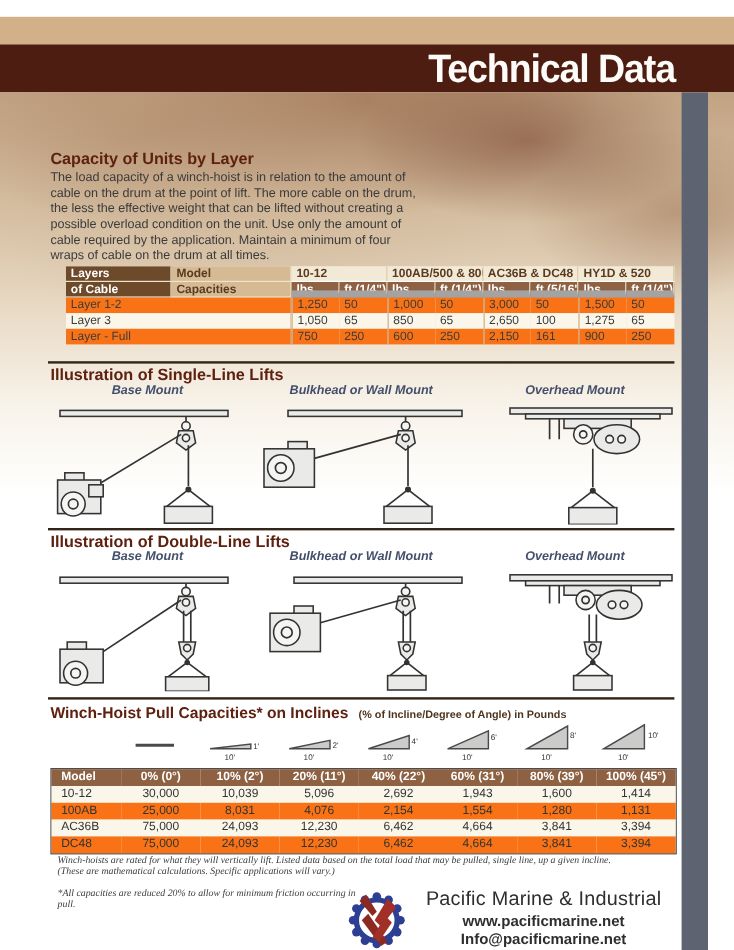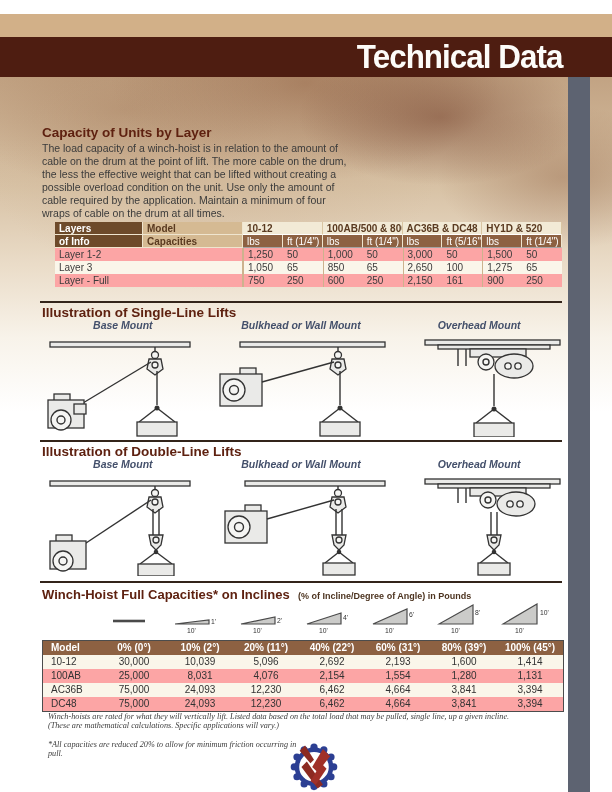--- a/index.html
+++ b/index.html
@@ -30,24 +30,24 @@
   .sec-head{position:absolute;left:42px;font-size:13.5px;font-weight:bold;color:#5e2110;}
   .cap-head{top:125px;}
   .cap-body{position:absolute;top:142px;left:42px;width:312px;font-size:10.5px;line-height:12.9px;color:#3b3b3b;}
 
   .cap-table{position:absolute;top:222px;left:55px;width:507px;display:grid;
              grid-template-columns:88px 100px repeat(8,1fr);font-size:10px;background:#efe5cf;}
   .cap-table>div{height:13px;line-height:13px;padding:0 4px;box-sizing:border-box;white-space:nowrap;overflow:hidden;}
   .c-dark{background:#6d4a2a;color:#fff;font-weight:bold;border-right:1px solid #efe5cf;border-bottom:1px solid #efe5cf;}
   .c-tan{background:#d5ba93;color:#5a3a20;font-weight:bold;border-right:1px solid #efe5cf;border-bottom:1px solid #efe5cf;}
   .c-modelname{grid-column:span 2;background:#f2ead6;color:#5a3a20;font-weight:bold;border-right:1px solid #d9c5a2;border-bottom:1px solid #fff;}
-  .c-sub{background:#8d6142;color:#fff;font-weight:normal;border-right:1px solid #efe5cf;border-bottom:1px solid #a3a3a3;}
+  .c-sub{background:#8d6142;color:#fff;font-weight:bold;border-right:1px solid #efe5cf;border-bottom:6px solid #a3a3a3;}
   .c-label{grid-column:span 2;color:#3b3b3b;border-right:1px solid #cdb28e;}
   .c-val{color:#3b3b3b;text-align:left;padding-right:10px;}
-  .row-tan{background:#fca5a5;}
+  .row-tan{background:#f97316;}
   .row-cream{background:#faf6ea;}
   .grp-start{border-left:1px solid #cdb28e;}
 
   
   .rule{position:absolute;left:40px;width:522px;height:2px;background:#33241a;}
   .mount-labels{position:absolute;left:40px;width:522px;display:grid;grid-template-columns:1fr 1.15fr 1fr;}
   .mount-labels div{text-align:center;font-size:10.5px;font-weight:bold;font-style:italic;color:#44506b;}
   .diagram-row{position:absolute;left:40px;width:522px;display:grid;grid-template-columns:1fr 1.15fr 1fr;}
   .diagram-row svg{display:block;margin:0 auto;}
   .dg{stroke:#333;fill:none;stroke-width:1.4;}
@@ -98,21 +98,21 @@
 
     <div class="cap-table">
 
       <div class="c-dark">Layers</div>
       <div class="c-tan">Model</div>
       <div class="c-modelname">10-12</div>
       <div class="c-modelname">100AB/500 &amp; 800AB</div>
       <div class="c-modelname">AC36B &amp; DC48</div>
       <div class="c-modelname">HY1D &amp; 520</div>
 
-      <div class="c-dark">of Info</div>
+      <div class="c-dark">of Cable</div>
       <div class="c-tan">Capacities</div>
       <div class="c-sub">lbs</div>
       <div class="c-sub">ft (1/4")</div>
       <div class="c-sub">lbs</div>
       <div class="c-sub">ft (1/4")</div>
       <div class="c-sub">lbs</div>
       <div class="c-sub">ft (5/16")</div>
       <div class="c-sub">lbs</div>
       <div class="c-sub">ft (1/4")</div>
 
@@ -274,21 +274,21 @@
         <circle class="dgw" cx="94" cy="69" r="3"></circle>
         <circle cx="94" cy="81" r="2.3" fill="#333"></circle>
         <line class="dg" x1="94" y1="81" x2="80" y2="92"></line>
         <line class="dg" x1="94" y1="81" x2="108" y2="92"></line>
         <rect class="dgf" x="78" y="92" width="32" height="12"></rect>
       </svg>
     </div>
 
     <div class="rule" style="top:581px"></div>
     <div class="inc-head-wrap">
-      <span class="inc-head">Winch-Hoist Full Capacities* on Inclines</span>
+      <span class="inc-head">Winch-Hoist Pull Capacities* on Inclines</span>
       <span class="inc-note">(% of Incline/Degree of Angle) in Pounds</span>
     </div>
 
     <div class="icons-row">
       <div class="icell"></div>
       <div class="icell">
         <svg width="52" height="32" viewBox="0 0 52 32">
           <line x1="6" y1="16" x2="38" y2="16" stroke="#4a4a4a" stroke-width="2.6"></line>
         </svg>
       </div>
@@ -344,21 +344,21 @@
       <div class="i-head">40% (22°)</div>
       <div class="i-head">60% (31°)</div>
       <div class="i-head">80% (39°)</div>
       <div class="i-head">100% (45°)</div>
 
       <div class="i-model row-cream">10-12</div>
       <div class="i-val row-cream">30,000</div>
       <div class="i-val row-cream">10,039</div>
       <div class="i-val row-cream">5,096</div>
       <div class="i-val row-cream">2,692</div>
-      <div class="i-val row-cream">2,193</div>
+      <div class="i-val row-cream">1,943</div>
       <div class="i-val row-cream">1,600</div>
       <div class="i-val row-cream">1,414</div>
 
       <div class="i-model row-tan">100AB</div>
       <div class="i-val row-tan">25,000</div>
       <div class="i-val row-tan">8,031</div>
       <div class="i-val row-tan">4,076</div>
       <div class="i-val row-tan">2,154</div>
       <div class="i-val row-tan">1,554</div>
       <div class="i-val row-tan">1,280</div>
@@ -404,15 +404,20 @@
             <circle cx="19" cy="11" r="4"></circle>
         </g>
         <circle cx="30" cy="30" r="19" fill="#fff" stroke="#2c3f93" stroke-width="5"></circle>
         <circle cx="30" cy="30" r="13" fill="#fff"></circle>
         <path d="M20 6 L30 22 L26 26 L14 12 Z" fill="#8c2a22"></path>
         <path d="M40 10 L28 30 L34 36 L48 18 Z" fill="#a03028"></path>
         <path d="M22 24 L40 50 L34 54 L16 30 Z" fill="#8c2a22"></path>
         <path d="M38 26 L26 46 L32 50 L44 32 Z" fill="#a03028"></path>
       </svg>
     </div>
+    <div class="footer-text">
+      <div class="company">Pacific Marine &amp; Industrial</div>
+      <div class="site">www.pacificmarine.net</div>
+      <div class="email">Info@pacificmarine.net</div>
+    </div>
 
   </div>
 </div>
 
 </body></html>

